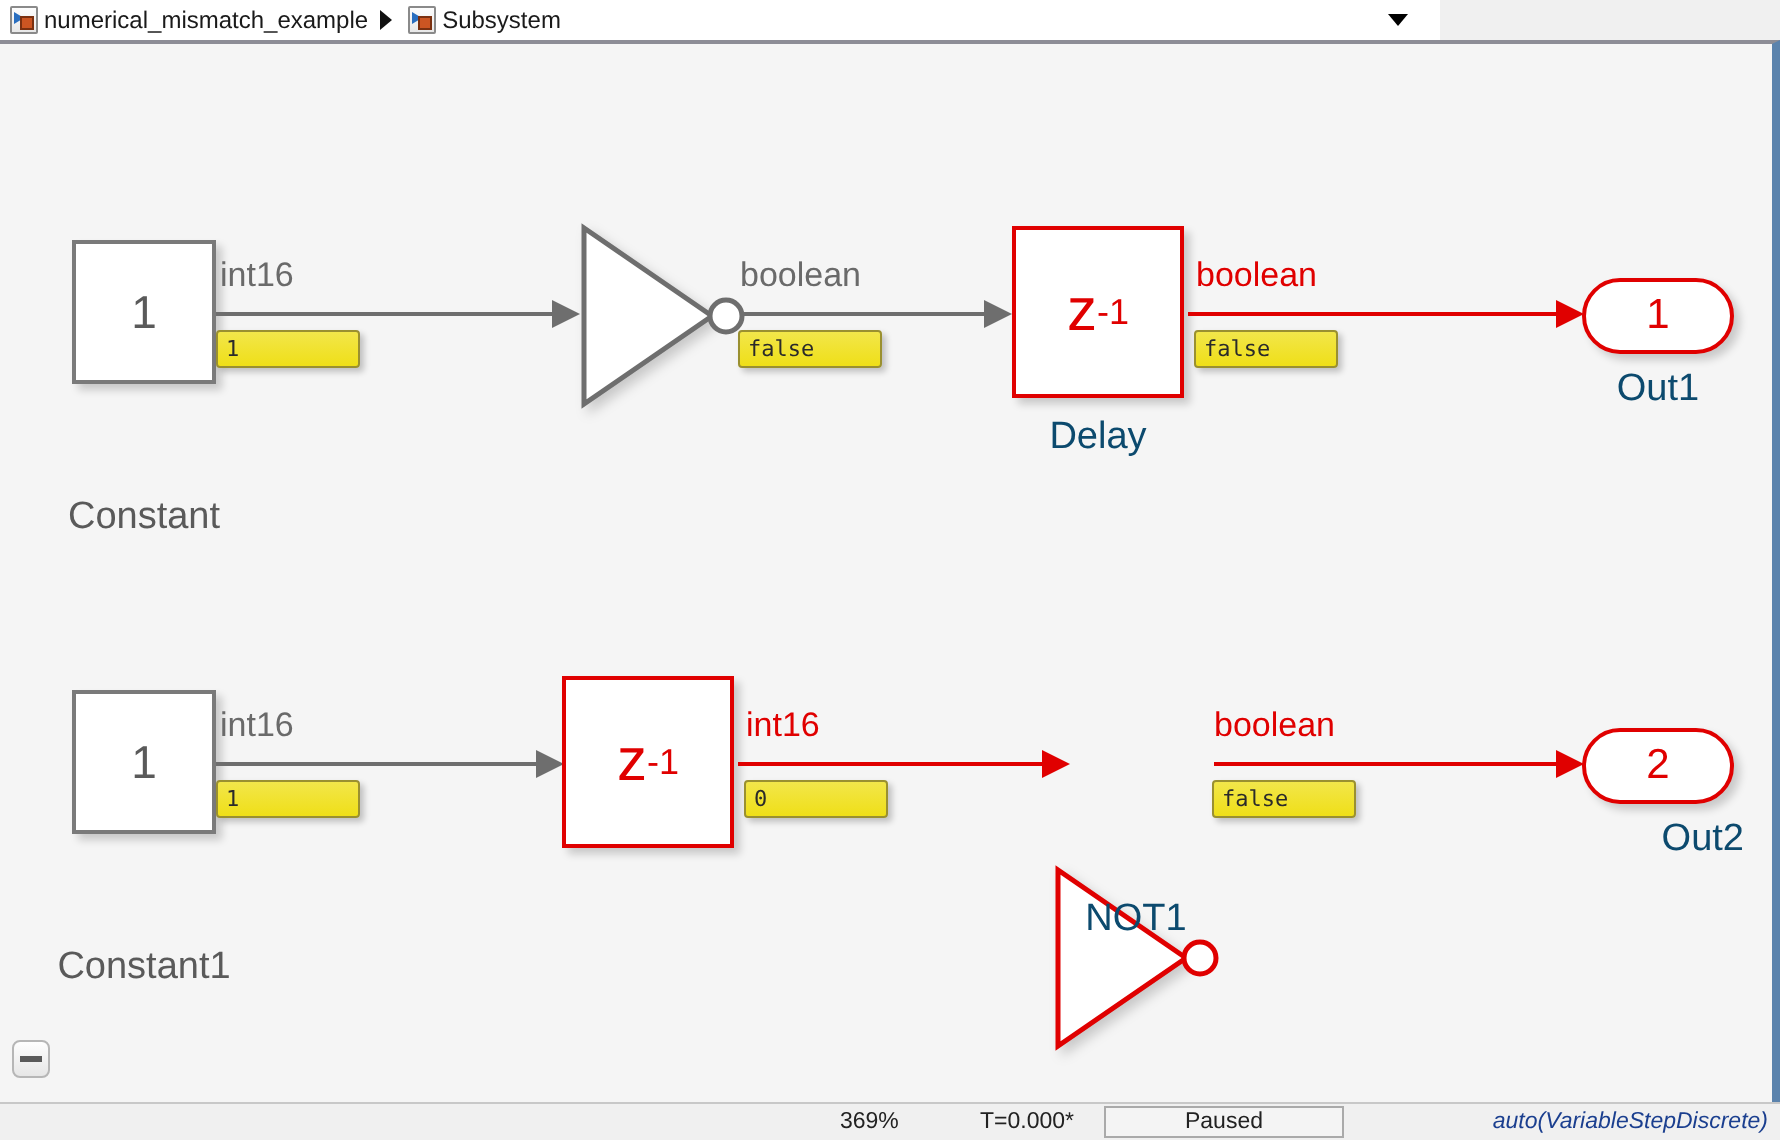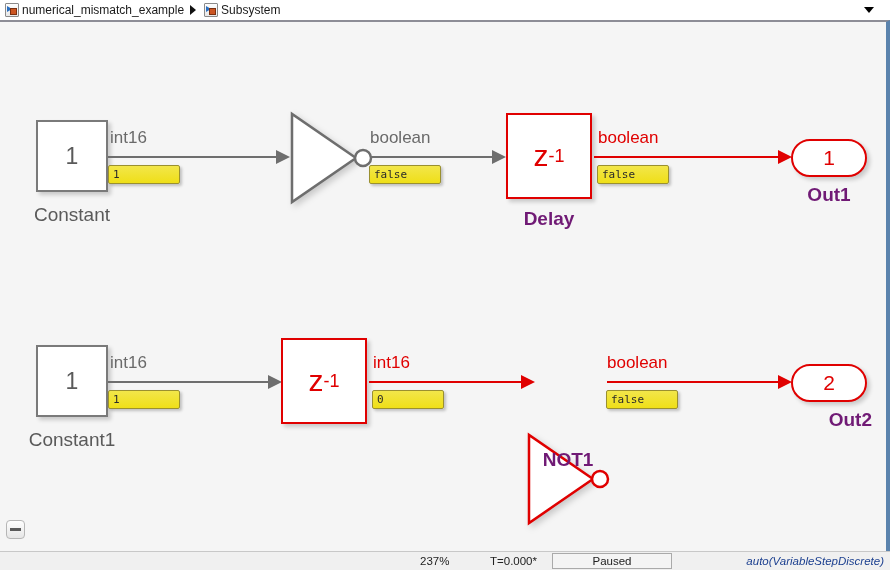--- a/index.html
+++ b/index.html
@@ -13,21 +13,21 @@
   #app {
     position: relative;
     width: 890px; height: 570px;
     background: #f0f0f0;
   }
 
   
   .breadcrumb-bar {
     position: absolute;
     left: 0; top: 0;
-    width: 890px; height: 20px;
+    width: 720px; height: 20px;
     background: #ffffff;
     display: flex;
     align-items: center;
     padding-left: 3px;
     border-bottom: 1px solid #ffffff;
   }
   .crumb {
     display: flex;
     align-items: center;
     gap: 3px;
@@ -202,22 +202,22 @@
     color: #e00000;
   }
 
   
   .blk-name {
     position: absolute;
     font-size: 19px;
     white-space: nowrap;
     text-align: center;
   }
-  .name-gray { color: #5a5a5a; }
-  .name-red  { color: #701a75; font-weight: bold; }
+  .name-gray { color: #5a5a5a; margin-top: 44px; }
+  .name-red  { color: #0c4a6e; }
 
   
   .sig-label {
     position: absolute;
     font-size: 17px;
     white-space: nowrap;
   }
   .sig-gray { color: #6a6a6a; }
   .sig-red  { color: #e00000; }
 
@@ -376,19 +376,19 @@
         </div>
       </div>
       <div class="blk-name name-red" style="left:786px; top:387px; width:86px;text-align:right;">Out2</div>
 
       <div class="collapse-widget"></div>
 
     </div>
   </div>
 
   <div class="status-bar">
-    <span class="status-zoom">237%</span>
+    <span class="status-zoom">369%</span>
     <span class="status-time">T=0.000*</span>
     <span class="status-state">Paused</span>
     <span class="status-solver">auto(VariableStepDiscrete)</span>
   </div>
 
 </div>
 
 </body></html>

